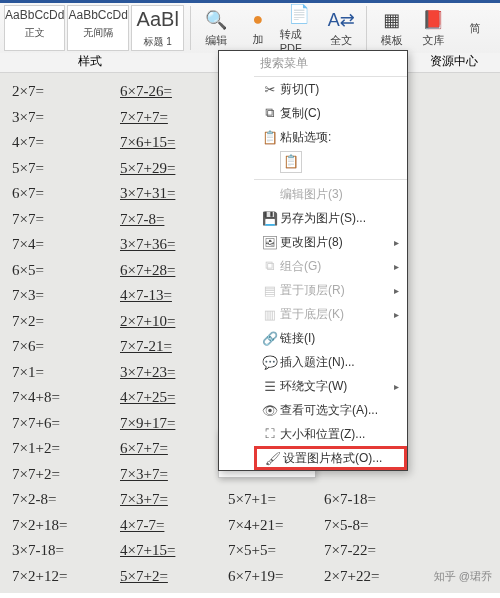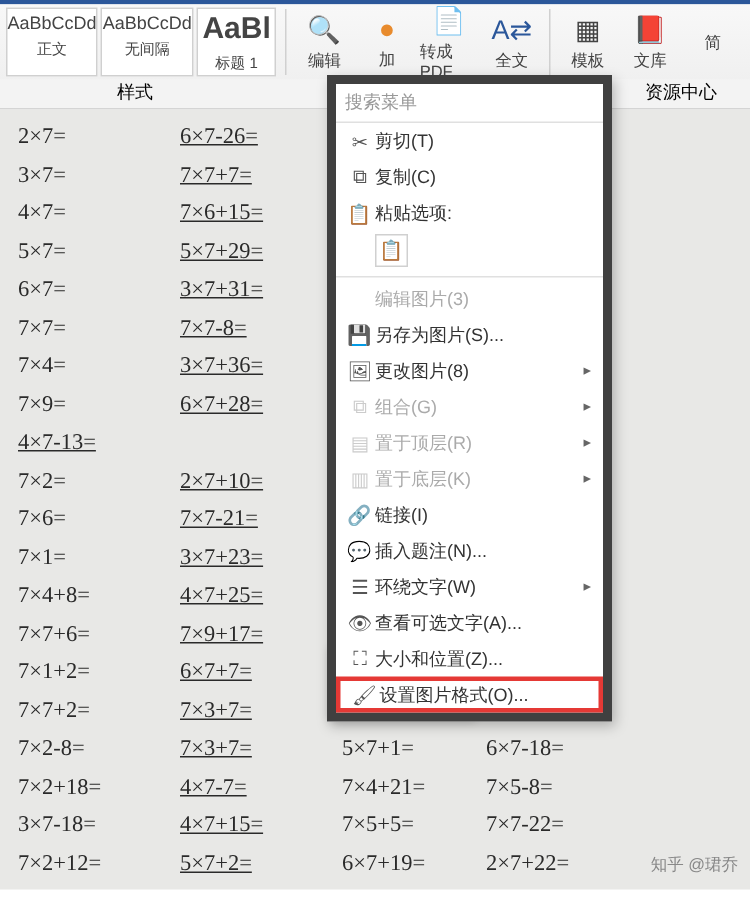--- a/index.html
+++ b/index.html
@@ -3,34 +3,34 @@
 <meta charset="utf-8">
 <style>
   * { margin:0; padding:0; box-sizing:border-box; }
   body { font-family:"Microsoft YaHei", sans-serif; font-size:12px; width:500px; height:598px; overflow:hidden; background:#fff; position:relative; }
   .ribbon { background:#f3f3f3; border-bottom:1px solid #d4d4d4; }
   .ribbon-top { display:flex; align-items:center; height:50px; background:#2b579a; background:linear-gradient(#f8f8f8,#f0f0f0); padding:0 4px; }
   .style-box { display:flex; flex-direction:column; align-items:center; border:1px solid #d0d0d0; background:#fff; width:62px; height:46px; margin-right:2px; padding-top:2px; font-size:10px; }
   .style-box .preview { font-size:12px; color:#444; }
   .style-box .lbl { color:#444; margin-top:4px; }
   .style-big { width:54px; }
-  .style-big .preview { font-size:20px; font-weight:700; }
+  .style-big .preview { font-size:20px; font-weight:400; }
   .rb-btn { display:flex; flex-direction:column; align-items:center; justify-content:center; width:40px; height:48px; color:#444; font-size:11px; margin:0 1px; }
   .rb-btn .ic { font-size:18px; margin-bottom:2px; }
   .rb-btn.orange .ic { color:#e88b2d; }
   .rb-btn.red .ic { color:#c43e1c; }
   .rb-btn.blue .ic { color:#2b579a; }
   .sec-row { display:flex; justify-content:space-between; background:#f3f3f3; padding:0 8px 2px; }
   .doc-area { position:relative; background:#e8e8e6; width:500px; height:520px; padding:6px 0 0 12px; }
   .doc-row { display:flex; height:25.5px; align-items:center; font-family:"SimSun", serif; font-size:15px; color:#2a2a2a; font-weight:500; }
   .doc-row .c1 { width:108px; }
   .doc-row .c2 { width:108px;text-decoration:underline; }
   .doc-row .c3 { width:96px; }
   .doc-row .c4 { width:96px; }
-  .ctx { position:absolute; left:218px; top:50px; width:190px; background:#fff; border:6px solid #404040; box-shadow:2px 3px 8px rgba(0,0,0,.25); z-index:20; }
+  .ctx { position:absolute; left:218px; top:50px; width:190px; background:#fff; border:1px solid #404040; box-shadow:2px 3px 8px rgba(0,0,0,.25); z-index:20;padding-left:35px; }
   .ctx-search { border-bottom:1px solid #e0e0e0; padding:4px 6px; color:#999; font-size:12px; }
   .ctx-item { display:flex; align-items:center; height:24px; padding:0 6px; font-size:12px; color:#333; position:relative; }
   .ctx-item.dis { color:#aaa; }
   .ctx-item .ic { width:20px; text-align:center; font-size:13px; color:#555; }
   .ctx-item.dis .ic { color:#ccc; }
   .ctx-item .arr { position:absolute; right:8px; color:#666; font-size:10px; }
   .ctx-sep { height:1px; background:#e0e0e0; margin:2px 0; }
   .ctx-paste-opt { padding-left:26px; padding-top:2px; padding-bottom:4px; }
   .ctx-paste-opt .chip { display:inline-block; width:22px; height:22px; border:1px solid #d0d0d0; text-align:center; line-height:20px; font-size:13px; color:#c08030; }
   .redbox { border:3px solid #e53935; }
@@ -131,26 +131,27 @@
       <div class="c3"></div>
       <div class="c4"></div>
     </div>
     <div class="doc-row">
       <div class="c1">7×4=</div>
       <div class="c2">3×7+36=</div>
       <div class="c3"></div>
       <div class="c4"></div>
     </div>
     <div class="doc-row">
-      <div class="c1">7×9=</div>
+      <div class="c1">6×5=</div>
       <div class="c2">6×7+28=</div>
       <div class="c3"></div>
       <div class="c4"></div>
     </div>
     <div class="doc-row">
+      <div class="c1">7×3=</div>
       <div class="c2">4×7-13=</div>
       <div class="c3"></div>
       <div class="c4"></div>
     </div>
     <div class="doc-row">
       <div class="c1">7×2=</div>
       <div class="c2">2×7+10=</div>
       <div class="c3"></div>
       <div class="c4"></div>
     </div>

